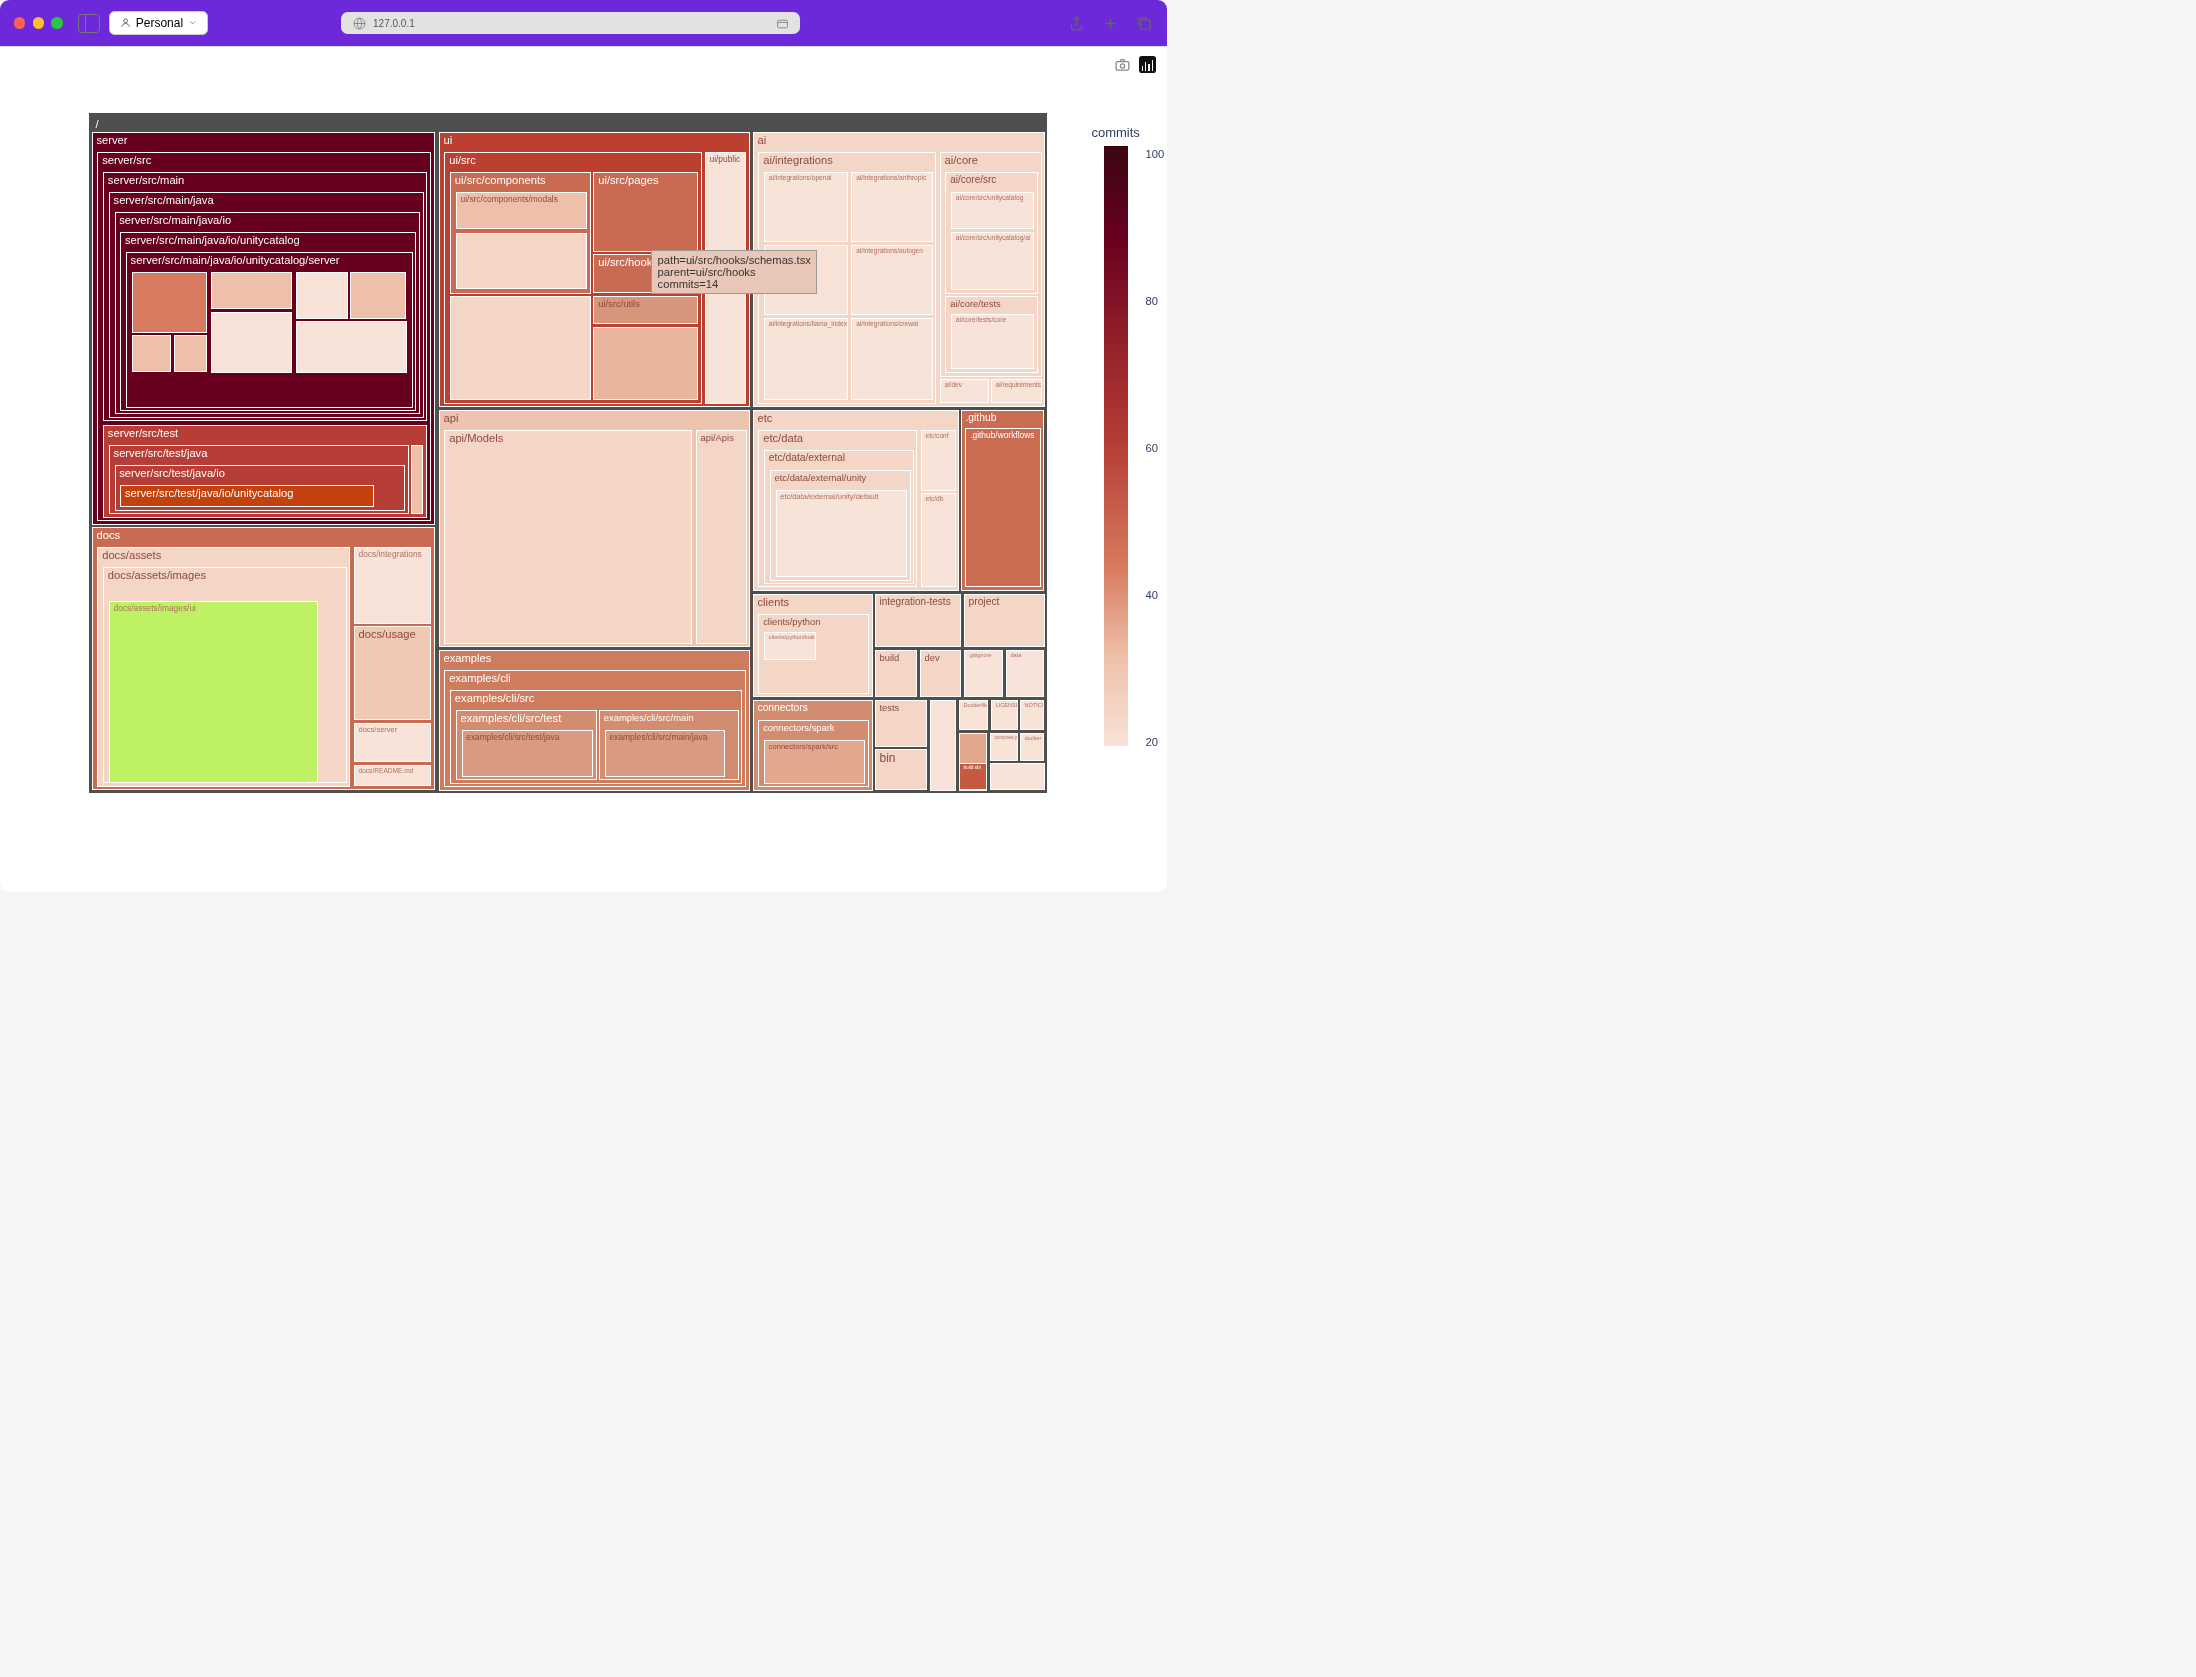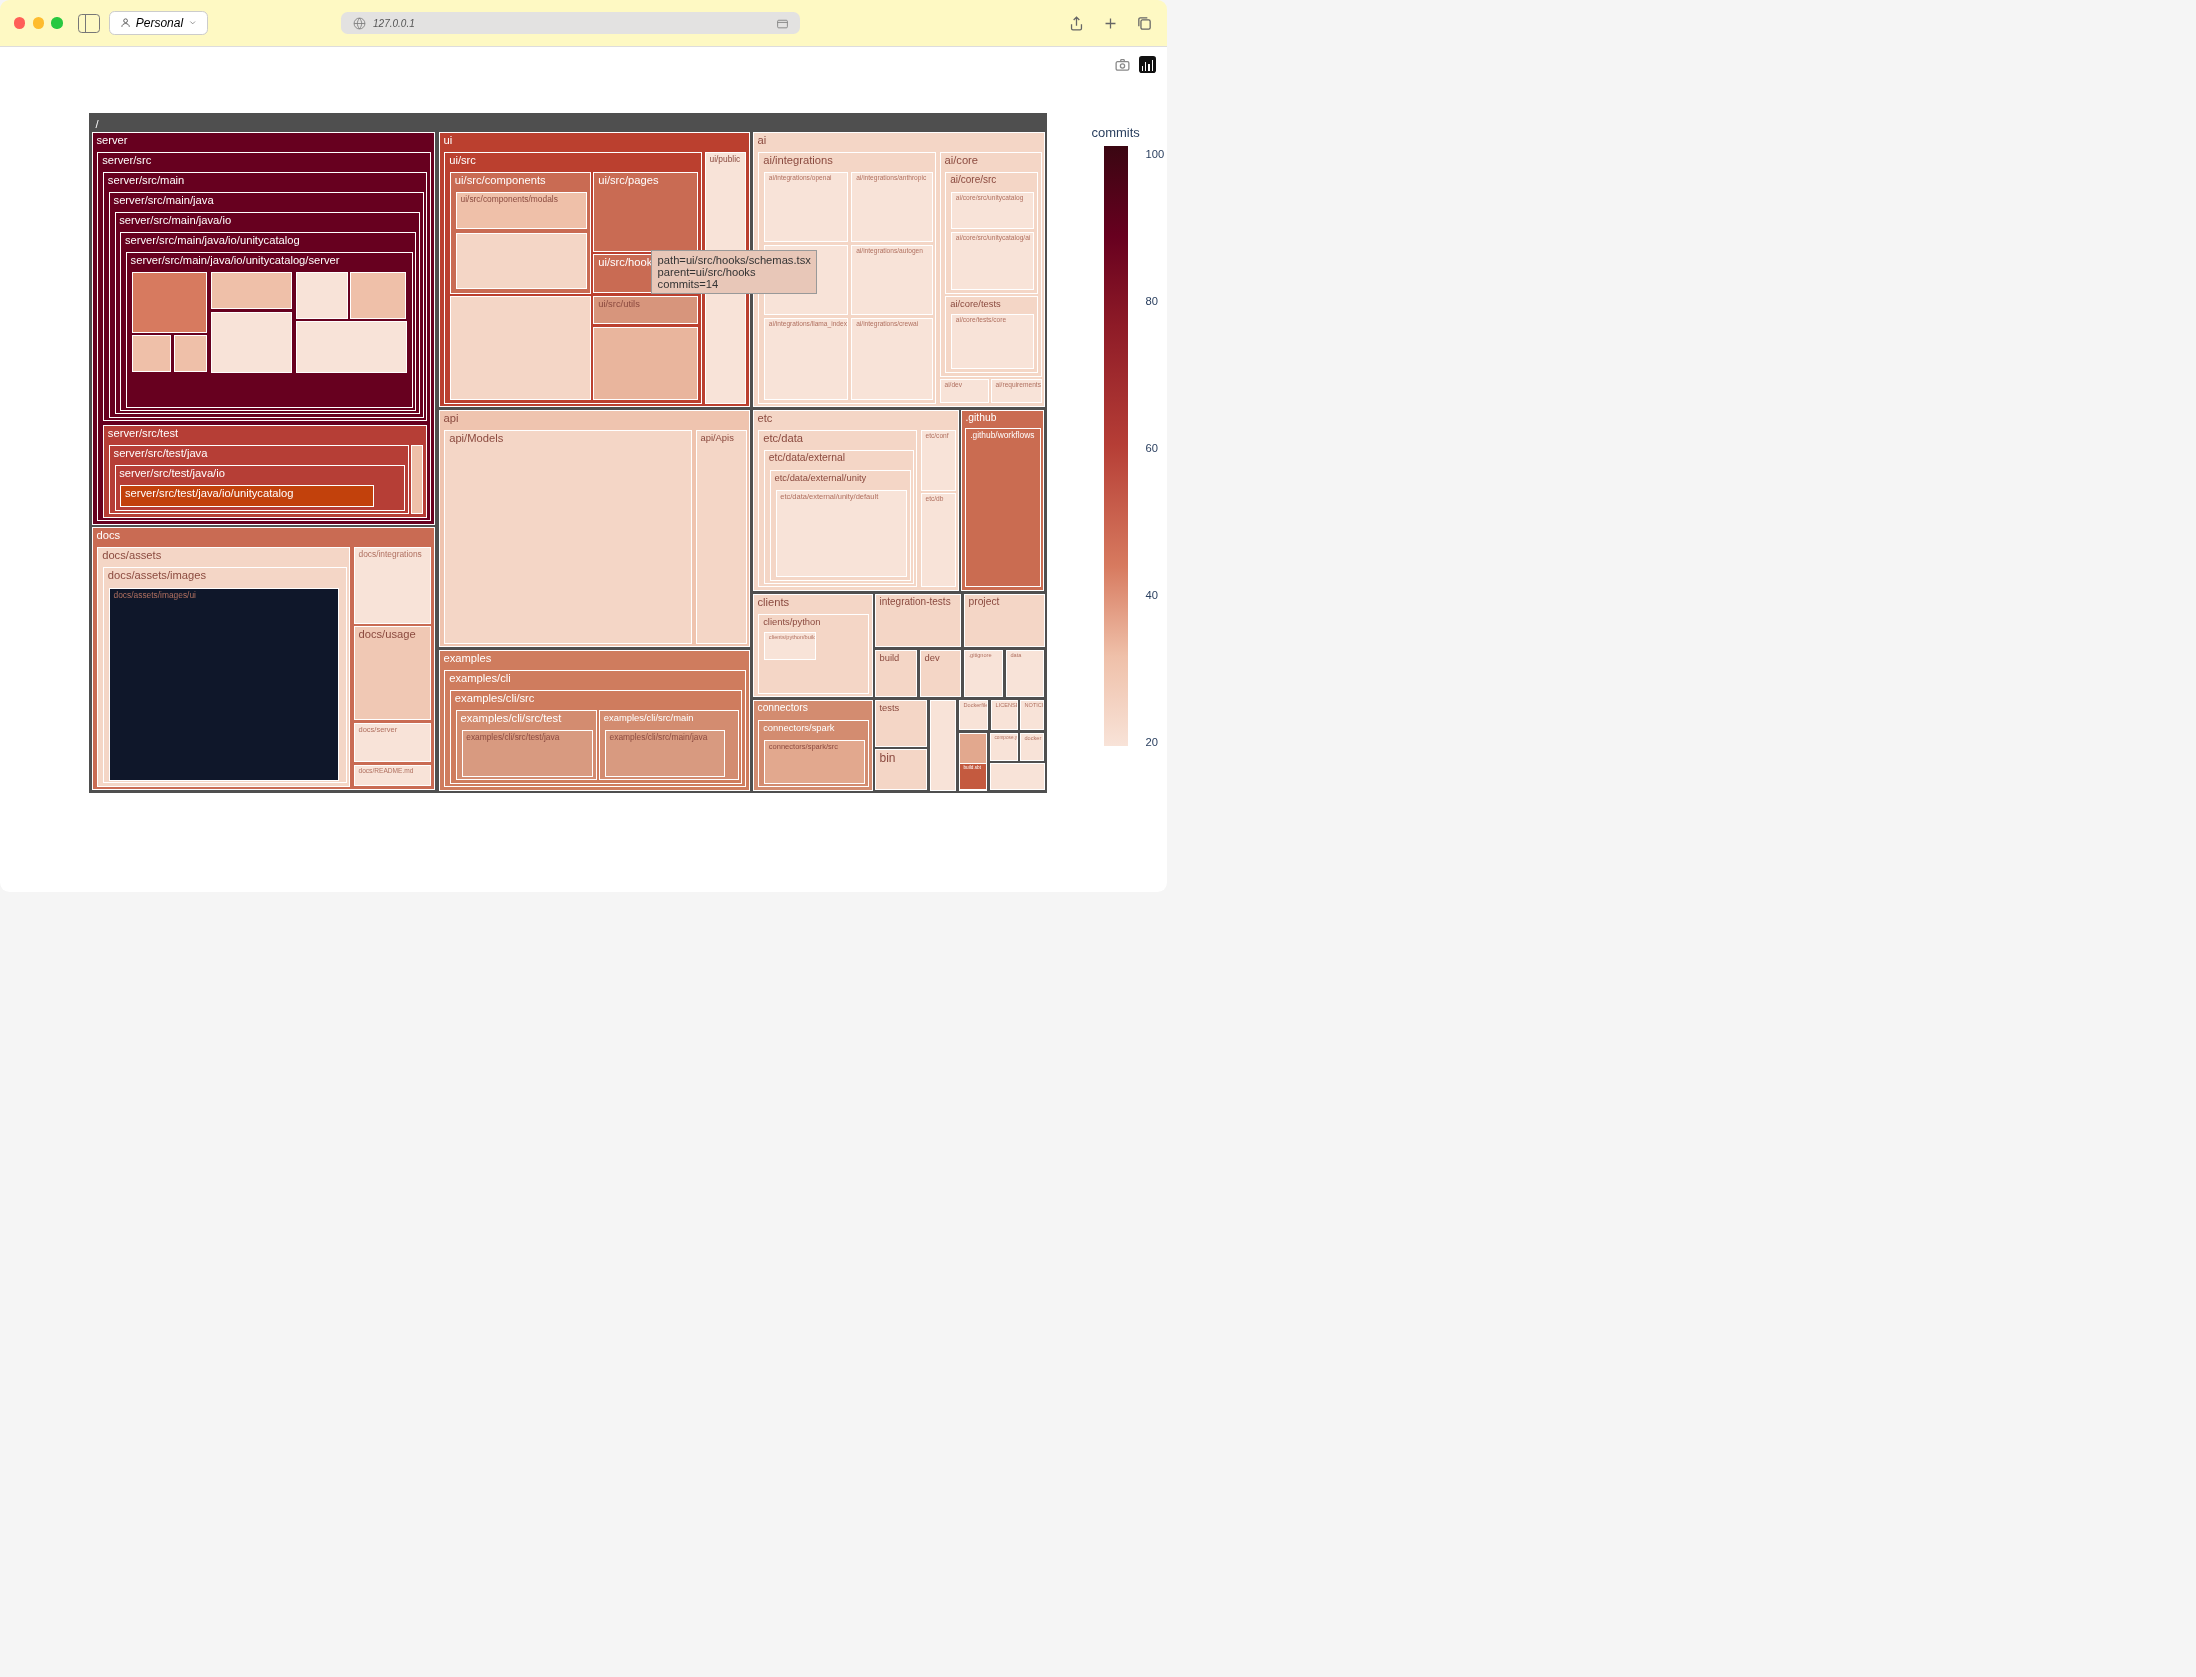--- a/index.html
+++ b/index.html
@@ -4,28 +4,27 @@
 <style>
 * { margin: 0; padding: 0; box-sizing: border-box; }
 body {
   font-family: -apple-system, BlinkMacSystemFont, "Segoe UI", Helvetica, Arial, sans-serif;
   background: #f5f5f5;
   width: 1167px;
   height: 892px;
   position: relative;
 }
 .browser-chrome {
-  background: #fef9c3;
+  background: #6d28d9;
   height: 47px;
   display: flex;
   align-items: center;
   padding: 0 14px;
   border-bottom: 0.9px solid #ddd;
   border-radius: 9.4px 9.4px 0 0;
-  font-style: italic;
 }
 .traffic-lights { display: flex; gap: 7.5px; margin-right: 15px; }
 .tl { width: 11.2px; height: 11.2px; border-radius: 50%; }
 .tl.red { background: #ff5f57; }
 .tl.yellow { background: #febc2e; }
 .tl.green { background: #28c840; }
 .sidebar-icon {
   width: 22.5px; height: 19px; border: 1.4px solid #777; border-radius: 3.7px;
   position: relative; margin-right: 9.4px;
 }
@@ -206,21 +205,21 @@
           </div>
         </div>
       </div>
 
       <div class="box light" style="left:0;top:395px;width:343px;height:263px;background:#c96b53">
         <div class="lbl" style="color:#fff">docs</div>
         <div class="box light" style="left:4.7px;top:19px;width:253px;height:240px;background:#f4d6c6">
           <div class="lbl">docs/assets</div>
           <div class="box light" style="left:4.7px;top:19px;width:244px;height:216px;background:#f4d6c6">
             <div class="lbl">docs/assets/images</div>
-            <div class="box xlight" style="left:4.7px;top:20px;width:230px;height:193px;background:#0f172a">
+            <div class="box xlight" style="left:4.7px;top:33px;width:209px;height:193px;background:#bef264">
               <div class="lbl">docs/assets/images/ui</div>
             </div>
           </div>
         </div>
         <div class="box xlight" style="left:261px;top:19px;width:77px;height:77px;background:#f8e3d8">
           <div class="lbl">docs/integrations</div>
         </div>
         <div class="box light" style="left:261px;top:98px;width:77px;height:94px;background:#f0c8b4">
           <div class="lbl">docs/usage</div>
         </div>

